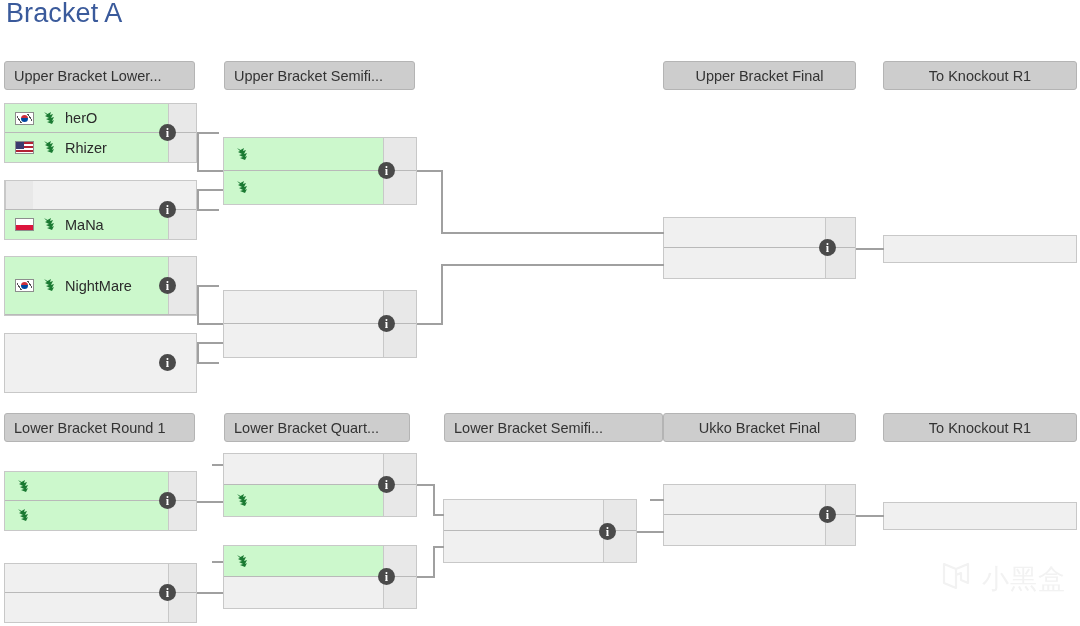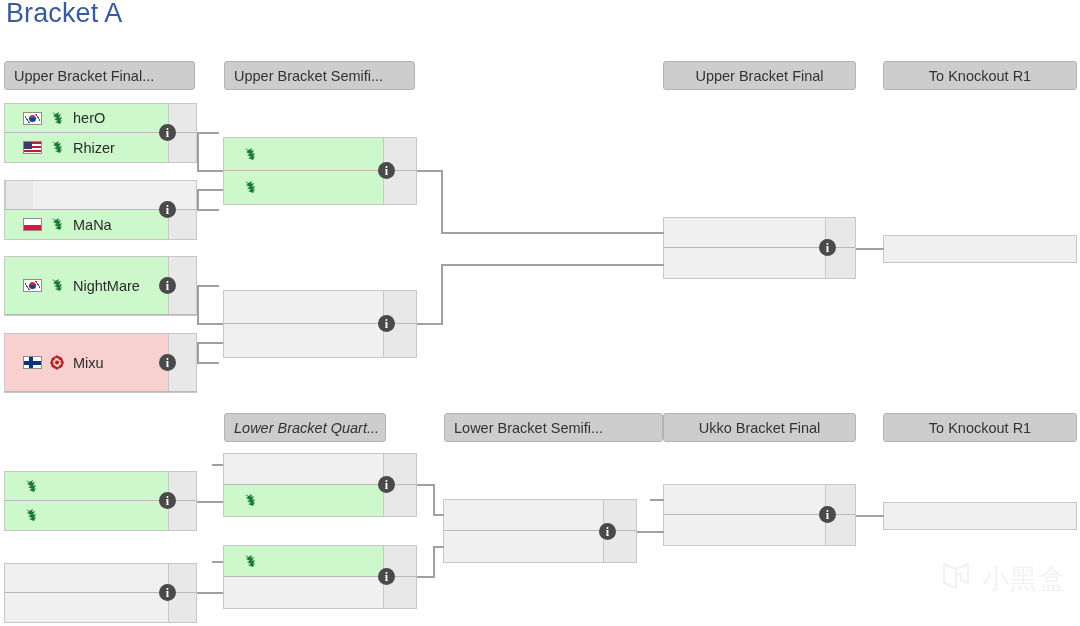--- a/index.html
+++ b/index.html
@@ -76,21 +76,21 @@
   }
   .match .opp.top {
     border-bottom: 1px solid #b9b9b9;
   }
   .opp .cell {
     flex: 1 1 auto;
     height: 100%;
     display: flex;
     align-items: center;
     box-sizing: border-box;
-    padding-left: 18px;
+    padding-left: 10px;
     overflow: hidden;
   }
   .opp .score {
     flex: 0 0 auto;
     height: 100%;
     box-sizing: border-box;
     border-left: 1px solid #c8c8c8;
     background: #e8e8e8;
     display: flex;
     align-items: center;
@@ -250,26 +250,27 @@
 
   <div class="watermark">
     <span class="wm-mark">
       <svg width="34" height="34" viewBox="0 0 34 34" aria-hidden="true">
         <path d="M5 5 L17 10 L17 29 L5 24 Z M17 10 L29 5 L29 24 L22 21 L22 14 L17 16 Z" fill="none" stroke="#f2f2f2" stroke-width="2.2" stroke-linejoin="round"></path>
       </svg>
     </span>
     <span class="wm-text">小黑盒</span>
   </div>
 
-  <div class="round-header left-align" style="left:4px;  top:61px; width:191px;">Upper Bracket Final...</div>
+  <div class="round-header left-align" style="left:4px;  top:61px; width:191px;">Upper Bracket Lower...</div>
   <div class="round-header left-align" style="left:224px; top:61px; width:191px;">Upper Bracket Semifi...</div>
   <div class="round-header" style="left:663px; top:61px; width:193px;">Upper Bracket Final</div>
   <div class="round-header" style="left:883px; top:61px; width:194px;">To Knockout R1</div>
 
-  <div class="round-header left-align" style="left:224px; top:413px; width:162px;font-style:italic;">Lower Bracket Quart...</div>
+  <div class="round-header left-align" style="left:4px;  top:413px; width:191px;">Lower Bracket Round 1</div>
+  <div class="round-header left-align" style="left:224px; top:413px; width:186px;">Lower Bracket Quart...</div>
   <div class="round-header left-align" style="left:444px; top:413px; width:219px;">Lower Bracket Semifi...</div>
   <div class="round-header" style="left:663px; top:413px; width:193px;">Ukko Bracket Final</div>
   <div class="round-header" style="left:883px; top:413px; width:194px;">To Knockout R1</div>
 
   <div class="conn h" style="left:197px; top:132px; width:22px;"></div>
   <div class="conn v" style="left:197px; top:132px; height:40px;"></div>
   <div class="conn h" style="left:197px; top:170px; width:26px;"></div>
 
   <div class="conn h" style="left:197px; top:209px; width:22px;"></div>
   <div class="conn v" style="left:197px; top:189px; height:21px;"></div>
@@ -364,32 +365,20 @@
             <path d="M3 1 L6 4 L4 5 L8 7 L5 8 L9 10 L6 11 L11 13 L13 9 L11 10 L13 6 L10 7 L12 3 L9 4 L10 1 L6.5 3 Z" fill="#1a7a32"></path>
           </svg>
         <span class="pname">NightMare</span>
       </div>
       <div class="score" style="width:28px;"></div>
     </div>
   </div>
   <div class="info-badge" style="left:159px; top:277px;">i</div>
 
   <div class="match" style="left:4px; top:333px; width:193px; height:60px;">
-    <div class="opp top">
-      <div class="cell zerg">
-        <span class="flag fi"></span>
-        <svg class="race" viewBox="0 0 16 15" aria-hidden="true">
-            <circle cx="8" cy="7.5" r="5.5" fill="none" stroke="#b02020" stroke-width="2"></circle>
-            <circle cx="8" cy="7.5" r="2" fill="#b02020"></circle>
-            <path d="M8 1 L9.5 3 M14 7.5 L12 7 M8 14 L6.5 12 M2 7.5 L4 8 M12 3 L10.8 4.6 M12.5 11.5 L11 10.5 M3.5 11.5 L5 10.5 M3.5 3.5 L5 4.8" stroke="#b02020" stroke-width="1.6" stroke-linecap="round"></path>
-          </svg>
-        <span class="pname">Mixu</span>
-      </div>
-      <div class="score" style="width:28px;"></div>
-    </div>
   </div>
   <div class="info-badge" style="left:159px; top:354px;">i</div>
 
   <div class="match" style="left:223px; top:137px; width:194px; height:68px;">
     <div class="opp top">
       <div class="cell protoss">
         <svg class="race" viewBox="0 0 16 15" aria-hidden="true">
             <path d="M3 1 L6 4 L4 5 L8 7 L5 8 L9 10 L6 11 L11 13 L13 9 L11 10 L13 6 L10 7 L12 3 L9 4 L10 1 L6.5 3 Z" fill="#1a7a32"></path>
           </svg>
         <span class="pname"></span>

